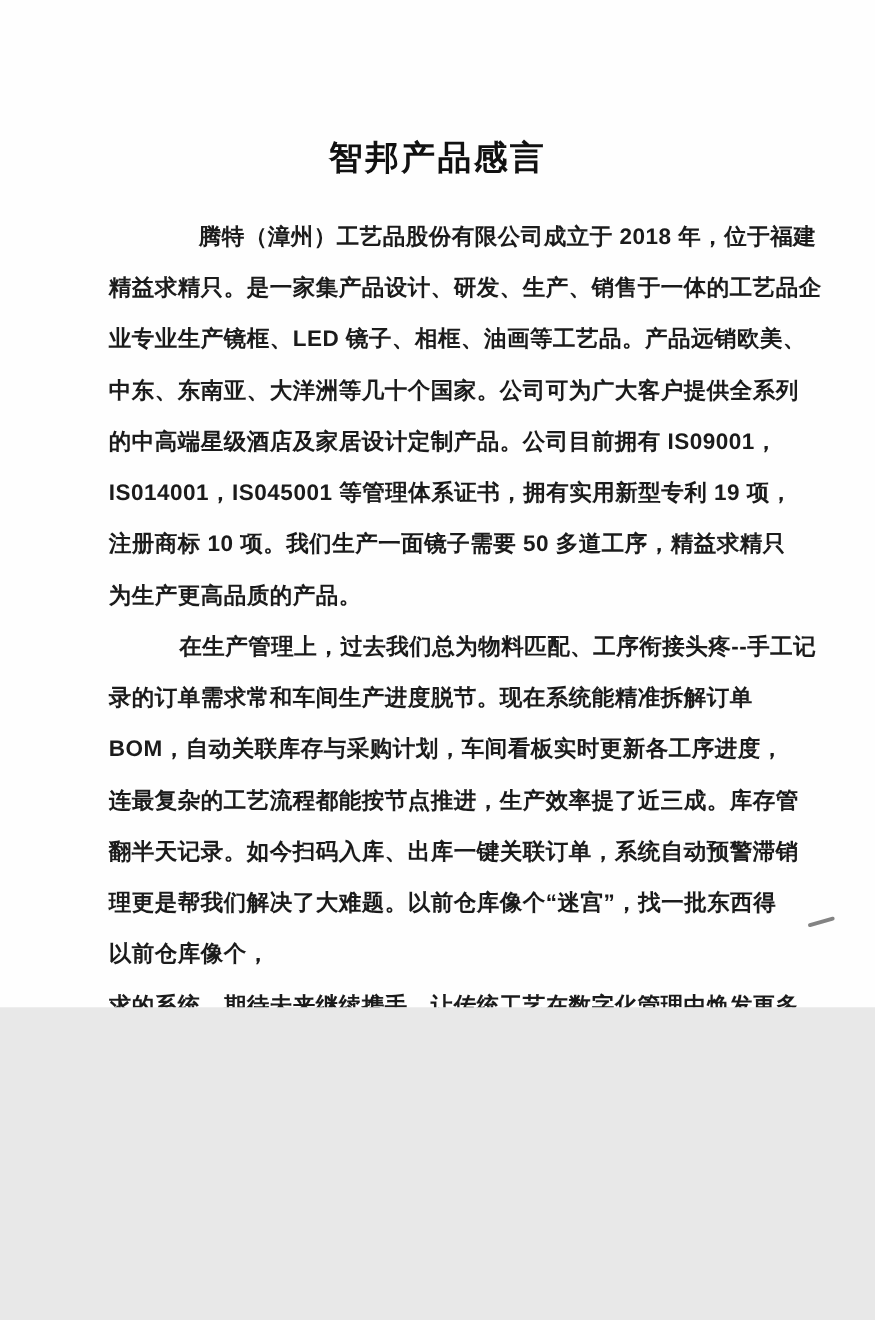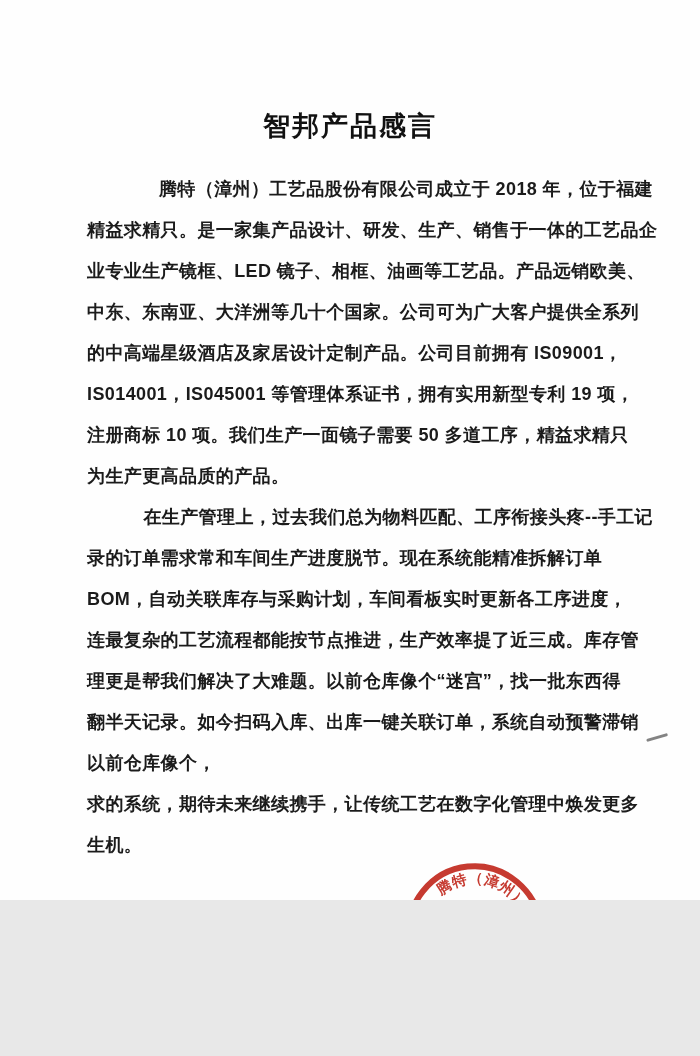--- a/index.html
+++ b/index.html
@@ -1,17 +1,17 @@
 <!DOCTYPE html>
 <html><head>
 <meta charset="utf-8">
 <style>
   html,body{margin:0;padding:0;background:#e8e8e8;}
   .page{
-    position:relative;width:700px;height:900px;background:#fefefe;
+    position:relative;width:700px;height:806px;background:#fefefe;
     overflow:hidden;margin:0 auto;
     font-family:"Liberation Sans","DejaVu Sans",sans-serif;
     color:#1b1b1b;
   }
   .title{
     position:absolute;top:108px;left:0;width:700px;margin:0;
     text-align:center;font-size:27px;font-weight:700;letter-spacing:2px;
     color:#111;
   }
   .body-text{
@@ -58,22 +58,22 @@
     <div class="line">业专业生产镜框、LED 镜子、相框、油画等工艺品。产品远销欧美、</div>
     <div class="line">中东、东南亚、大洋洲等几十个国家。公司可为广大客户提供全系列</div>
     <div class="line">的中高端星级酒店及家居设计定制产品。公司目前拥有 IS09001，</div>
     <div class="line">IS014001，IS045001 等管理体系证书，拥有实用新型专利 19 项，</div>
     <div class="line">注册商标 10 项。我们生产一面镜子需要 50 多道工序，精益求精只</div>
     <div class="line">为生产更高品质的产品。</div>
     <div class="line indent">在生产管理上，过去我们总为物料匹配、工序衔接头疼--手工记</div>
     <div class="line">录的订单需求常和车间生产进度脱节。现在系统能精准拆解订单</div>
     <div class="line">BOM，自动关联库存与采购计划，车间看板实时更新各工序进度，</div>
     <div class="line">连最复杂的工艺流程都能按节点推进，生产效率提了近三成。库存管</div>
+    <div class="line">翻半天记录。如今扫码入库、出库一键关联订单，系统自动预警滞销</div>
     <div class="line">理更是帮我们解决了大难题。以前仓库像个“迷宫”，找一批东西得</div>
-    <div class="line">翻半天记录。如今扫码入库、出库一键关联订单，系统自动预警滞销</div>
     <div class="line">以前仓库像个，</div>
     <div class="line">求的系统，期待未来继续携手，让传统工艺在数字化管理中焕发更多</div>
     <div class="line">生机。</div>
   </div>
 
   <div class="sig-company">腾特（漳州）工艺品股份有限公司</div>
   <div class="sig-date">2025 年 8 月 18 日</div>
 
   <div class="seal">
     <svg width="150" height="152" viewBox="0 0 150 152" xmlns="http://www.w3.org/2000/svg">

